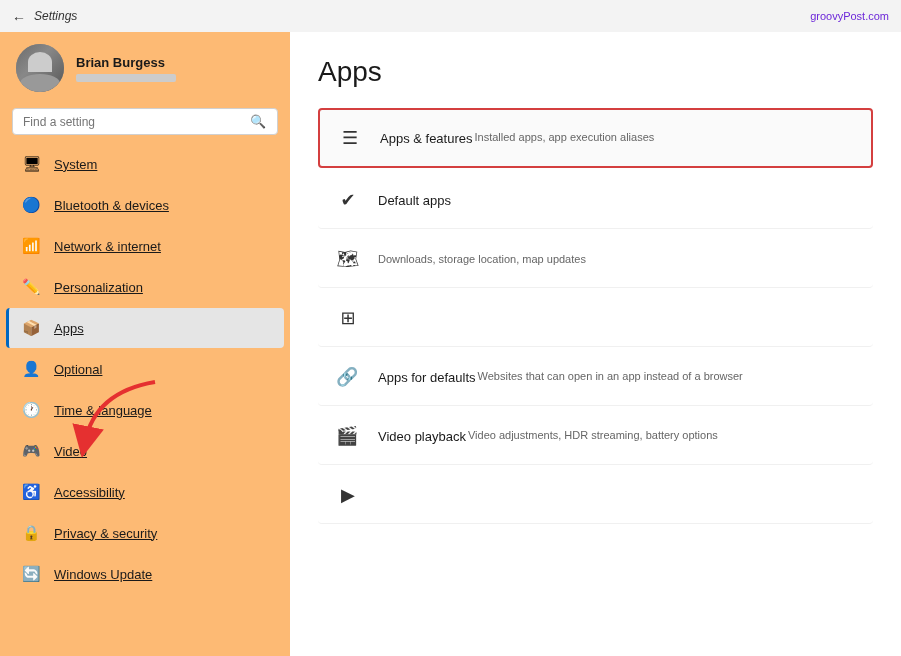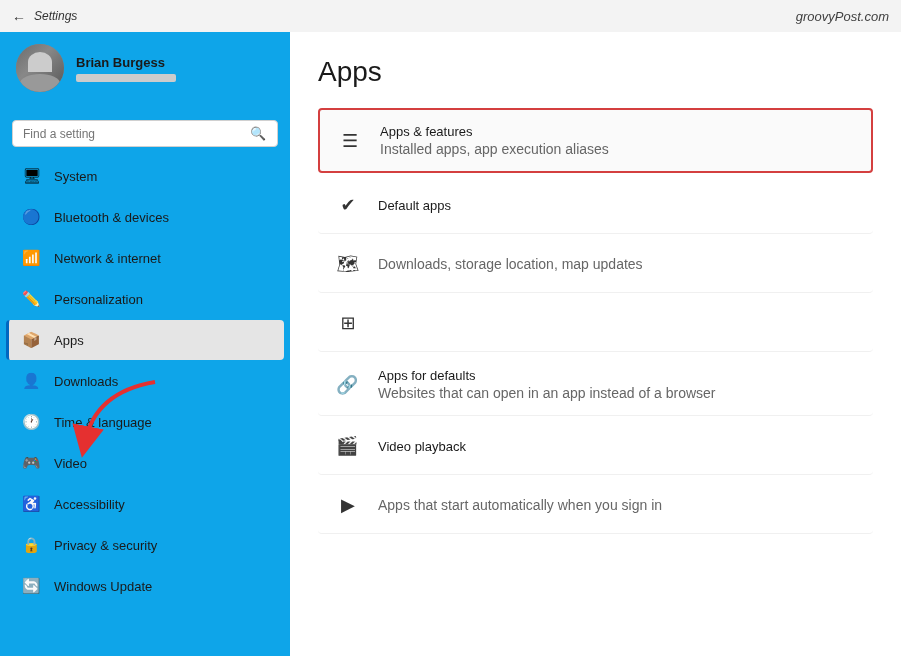--- a/index.html
+++ b/index.html
@@ -28,36 +28,35 @@
       color: #333;
       cursor: pointer;
     }
     .title-bar-title {
       font-size: 12px;
       color: #333;
       font-style: italic;
     }
     .title-bar-watermark {
       margin-left: auto;
-      font-size: 13px;
-      color: #404040;
-      font-style: italic;
+      font-size: 11px;
+      color: #6d28d9;
     }
 
     
     .main-layout {
       display: flex;
       flex: 1;
       overflow: hidden;
     }
 
     
     .sidebar {
       width: 290px;
-      background: #0ea5e9;
+      background: #fdba74;
       display: flex;
       flex-direction: column;
       flex-shrink: 0;
       overflow-y: auto;
       padding-bottom: 10px;
     }
 
     
     .user-profile {
       display: flex;
@@ -110,21 +109,21 @@
     }
     .user-account-bar {
       height: 8px;
       width: 100px;
       background: #ccc;
       border-radius: 2px;
     }
 
     
     .search-box {
-      margin: 16px 12px 8px;
+      margin: 4px 12px 8px;
       display: flex;
       align-items: center;
       background: #fff;
       border: 1px solid #d0d0d0;
       border-radius: 4px;
       padding: 5px 10px;
       gap: 8px;
     }
     .search-box input {
       border: none;
@@ -160,20 +159,21 @@
       height: 20px;
       display: flex;
       align-items: center;
       justify-content: center;
       font-size: 15px;
       flex-shrink: 0;
     }
     .nav-label {
       font-size: 13px;
       color: #1a1a1a;
+      text-decoration: underline;
     }
 
     
     .content {
       flex: 1;
       background: #fff;
       overflow-y: auto;
       padding: 24px 28px;
     }
     .page-title {
@@ -204,30 +204,30 @@
       height: 28px;
       display: flex;
       align-items: center;
       justify-content: center;
       font-size: 18px;
       flex-shrink: 0;
       color: #333;
     }
     .settings-item-text {
       display: flex;
-      flex-direction: column;
+      flex-direction: row;
       gap: 2px;
     }
     .settings-item-title {
       font-size: 13px;
       font-weight: 500;
       color: #1a1a1a;
     }
     .settings-item-desc {
-      font-size: 14px;
+      font-size: 11px;
       color: #666;
       text-align: center;
     }
 
     .sidebar-wrapper {
       position: relative;
     }
 
     
     .arrow-svg {
@@ -291,21 +291,21 @@
         <div class="nav-item">
           <span class="nav-icon">✏️</span>
           <span class="nav-label">Personalization</span>
         </div>
         <div class="nav-item active">
           <span class="nav-icon">📦</span>
           <span class="nav-label">Apps</span>
         </div>
         <div class="nav-item">
           <span class="nav-icon">👤</span>
-          <span class="nav-label">Downloads</span>
+          <span class="nav-label">Optional</span>
         </div>
         <div class="nav-item">
           <span class="nav-icon">🕐</span>
           <span class="nav-label">Time &amp; language</span>
         </div>
         <div class="nav-item">
           <span class="nav-icon">🎮</span>
           <span class="nav-label">Video</span>
         </div>
         <div class="nav-item">
@@ -352,24 +352,24 @@
           <div class="settings-item-icon">🔗</div>
           <div class="settings-item-text">
             <span class="settings-item-title">Apps for defaults</span>
             <span class="settings-item-desc">Websites that can open in an app instead of a browser</span>
           </div>
         </div>
         <div class="settings-item">
           <div class="settings-item-icon">🎬</div>
           <div class="settings-item-text">
             <span class="settings-item-title">Video playback</span>
+            <span class="settings-item-desc">Video adjustments, HDR streaming, battery options</span>
           </div>
         </div>
         <div class="settings-item">
           <div class="settings-item-icon">▶</div>
           <div class="settings-item-text">
-            <span class="settings-item-desc">Apps that start automatically when you sign in</span>
           </div>
         </div>
       </div>
   </div>
 
 </div>
 
 </body></html>

